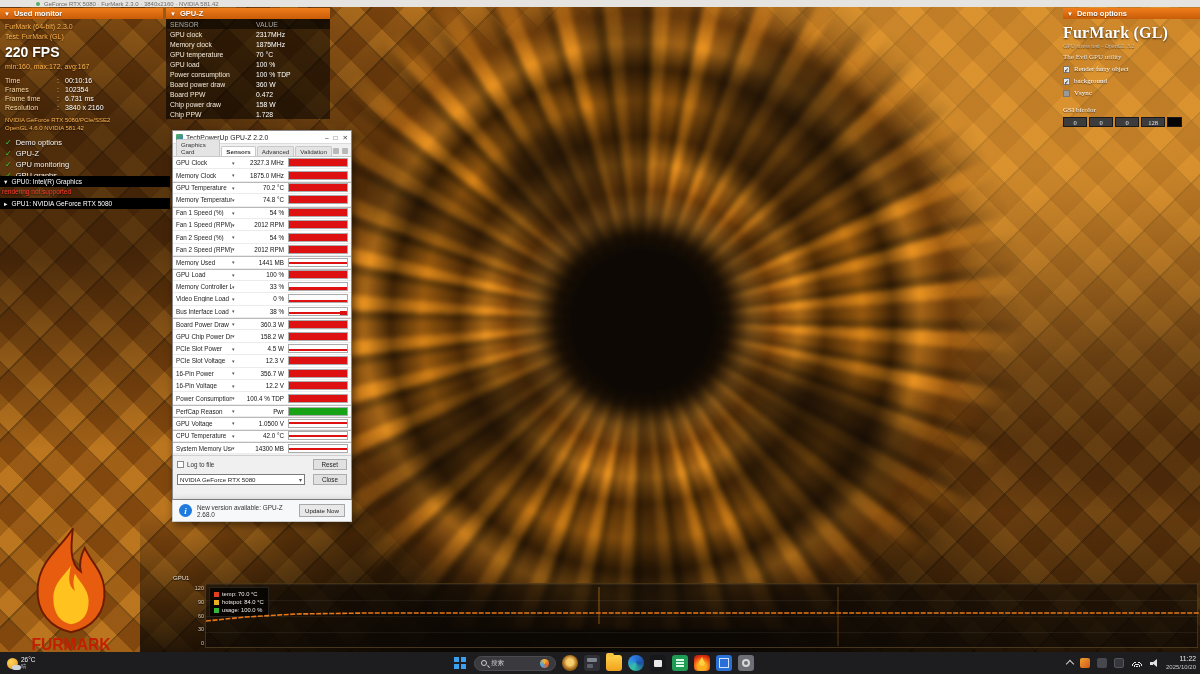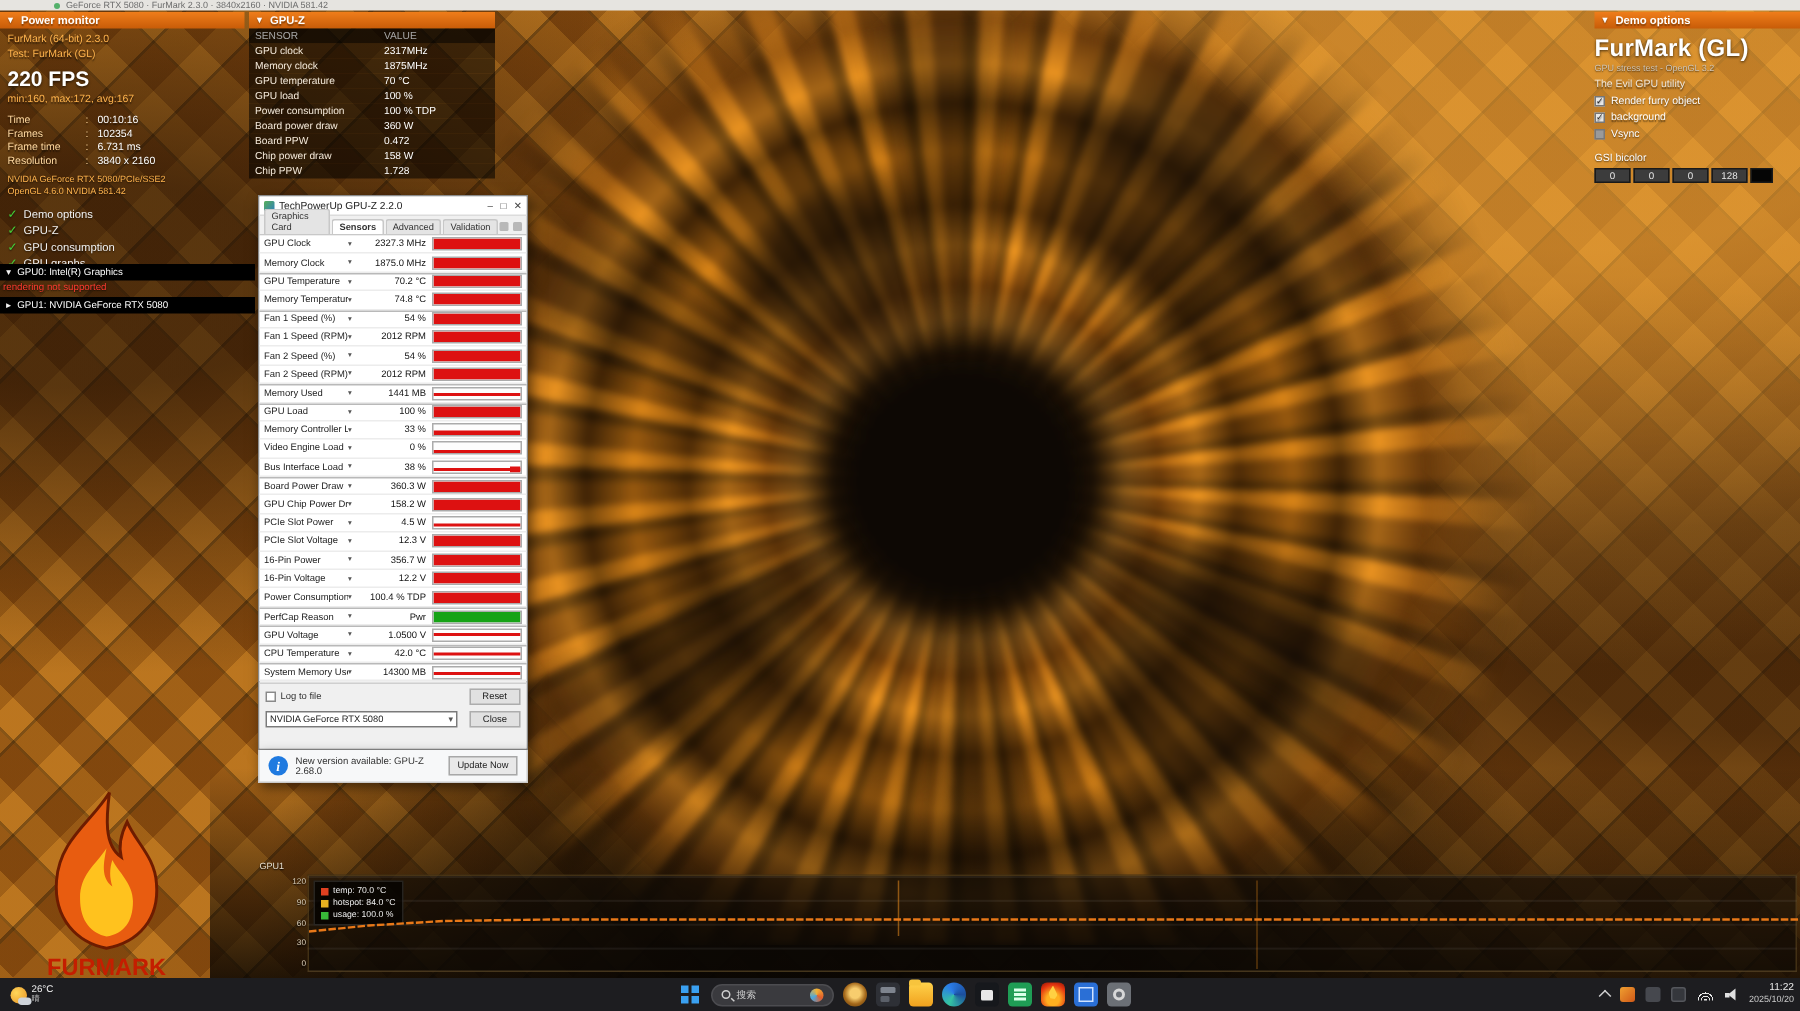--- a/index.html
+++ b/index.html
@@ -200,21 +200,21 @@
   <div class="eye2"></div>
   <div class="smoke"></div>
 
   <div class="topstrip">
     <span class="dot"></span>
     <span class="tstxt">GeForce RTX 5080 · FurMark 2.3.0 · 3840x2160 · NVIDIA 581.42</span>
   </div>
 
   <div class="hdr" style="left:0;top:8px;width:163px;">
     <span class="arr">▼</span>
-    <span>Power monitor</span>
+    <span>Used monitor</span>
   </div>
   <div style="position:absolute;left:5px;top:22px;width:165px;">
     <div class="ol">FurMark (64-bit) 2.3.0</div>
     <div class="ol">Test: FurMark (GL)</div>
     <div class="fps">220 FPS</div>
     <div class="ol">min:160, max:172, avg:167</div>
     <div id="osd-stats" style="margin-top:4px;">
         <div class="osd-stat">
           <span class="k">Time</span>
           <span class="c">:</span>
@@ -242,21 +242,21 @@
         <div class="ochk">
           <span class="tick">✓</span>
           <span>Demo options</span>
         </div>
         <div class="ochk">
           <span class="tick">✓</span>
           <span>GPU-Z</span>
         </div>
         <div class="ochk">
           <span class="tick">✓</span>
-          <span>GPU consumption</span>
+          <span>GPU monitoring</span>
         </div>
         <div class="ochk">
           <span class="tick">✓</span>
           <span>GPU graphs</span>
         </div>
       </div>
   </div>
   <div class="gbar" style="top:176px;">
     <span class="garr">▼</span>
     <span>GPU0: Intel(R) Graphics</span>
@@ -313,21 +313,21 @@
           <span>Chip PPW</span>
           <span>1.728</span>
         </div>
       </div>
   </div>
 
   <div class="hdr" style="left:1063px;top:8px;width:137px;">
     <span class="arr">▼</span>
     <span>Demo options</span>
   </div>
-  <div class="dopt" style="left:1063px;top:24px;width:137px;">
+  <div class="dopt" style="left:1063px;top:24px;width:137px;font-family:Liberation Serif, serif;">
     <div class="dtitle">FurMark (GL)</div>
     <div class="dsub">GPU stress test - OpenGL 3.2</div>
     <div class="dtag">The Evil GPU utility</div>
     <div id="opt-checks">
         <div class="dchk">
           <span class="bx">✓</span>
           <span>Render furry object</span>
         </div>
         <div class="dchk">
           <span class="bx">✓</span>

